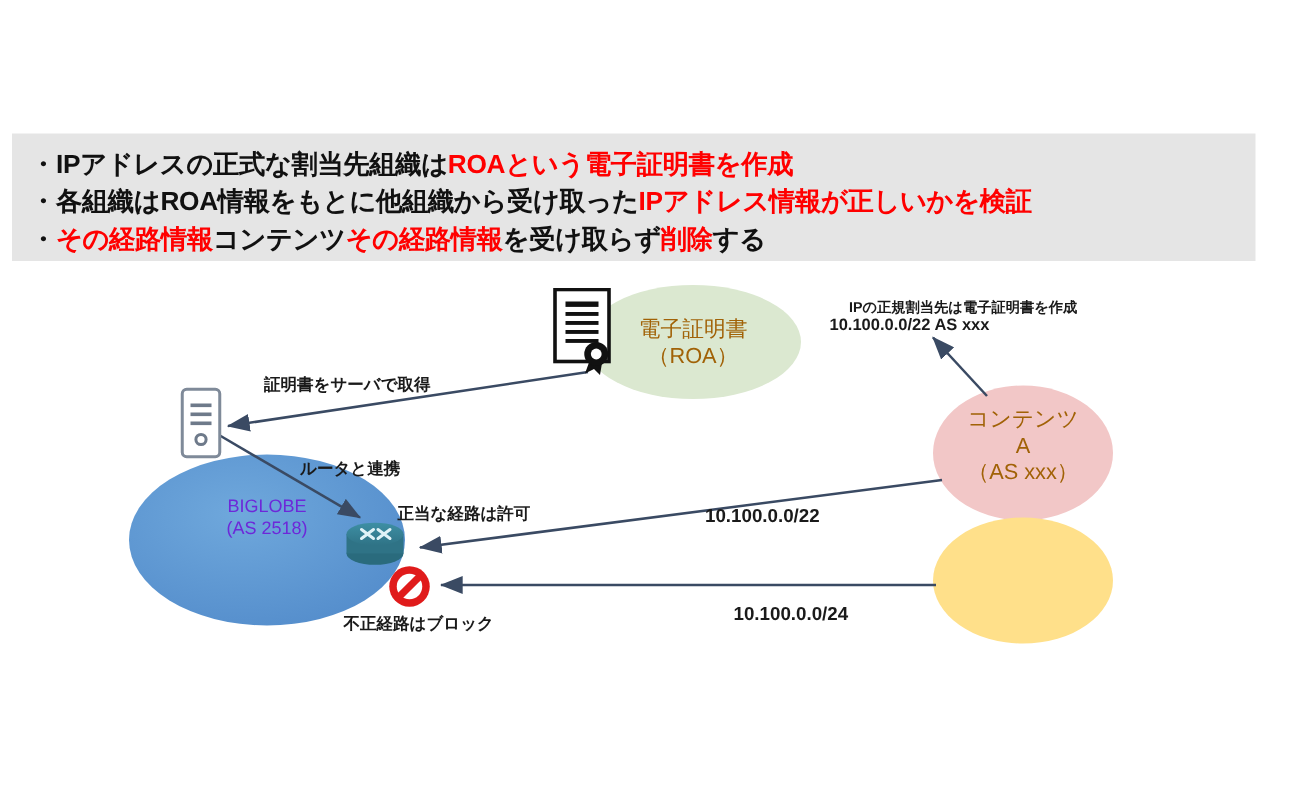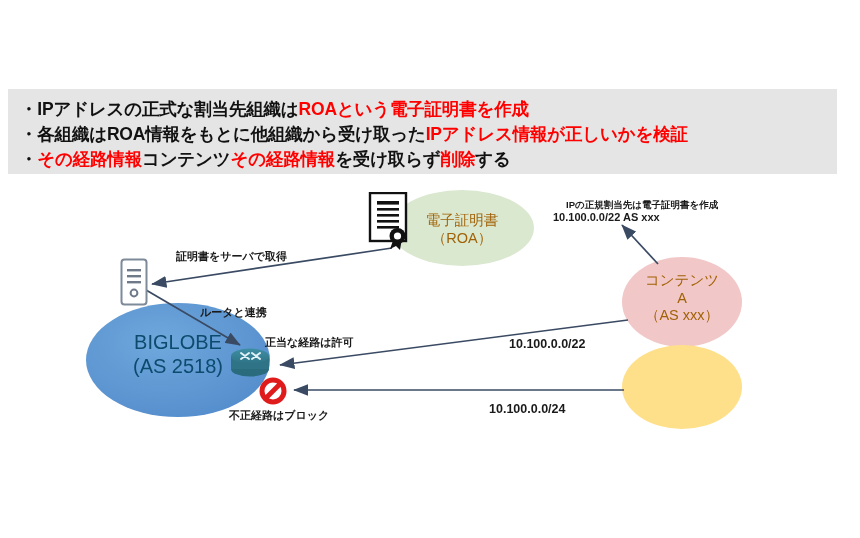--- a/index.html
+++ b/index.html
@@ -44,36 +44,36 @@
     position: absolute;
     text-align: center;
     color: #a16207;
     line-height: 1.22;
     pointer-events: none;
   }
 
   .lbl-roa   { left: 402px; top: 32px;  width: 120px; font-size: 14.5px; }
   .lbl-cont  { left: 622px; top: 92px;  width: 120px; font-size: 14.5px; }
   .lbl-third { left: 622px; top: 182px; width: 120px; font-size: 14.5px; }
-  .lbl-big   { left: 108px; top: 150px; width: 140px; font-size: 20px; color:#0c4a6e; }
+  .lbl-big   { left: 108px; top: 150px; width: 140px; font-size: 12px; color:#6d28d9; }
 
   .annot {
     position: absolute;
     font-size: 11px;
     color: #1a1a1a;
     font-weight: bold;
     white-space: nowrap;
   }
   .an-ipnote   { left: 548px; top: 19px;  font-size: 9.5px; font-weight: bold; text-align:center;padding-left:18px; }
   .an-ipnote2  { left: 553px; top: 31px;  font-size: 11px; font-weight: bold; }
   .an-getcert  { left: 176px; top: 69px;  }
   .an-router   { left: 200px; top: 125px; }
   .an-allow    { left: 265px; top: 155px; text-align: right; }
   .an-block    { left: 229px; top: 228px; }
-  .an-ip22     { left: 470px; top: 157px; font-size: 12.5px; font-weight: bold; margin-left: 39px; }
+  .an-ip22     { left: 470px; top: 157px; font-size: 12.5px; font-weight: bold; }
   .an-ip24     { left: 442px; top: 222px; font-size: 12.5px; font-weight: bold; margin-left: 47px; }
 
   
   .icon-wrap { position: absolute; }
   .ic-cert   { left: 368px; top: 12px;  width: 46px; height: 58px; }
   .ic-server { left: 120px; top: 78px;  width: 28px; height: 48px; }
   .ic-router { left: 228px; top: 165px; width: 44px; height: 32px; }
   .ic-block  { left: 258px; top: 196px; width: 30px; height: 30px; }
 </style>
 </head>

